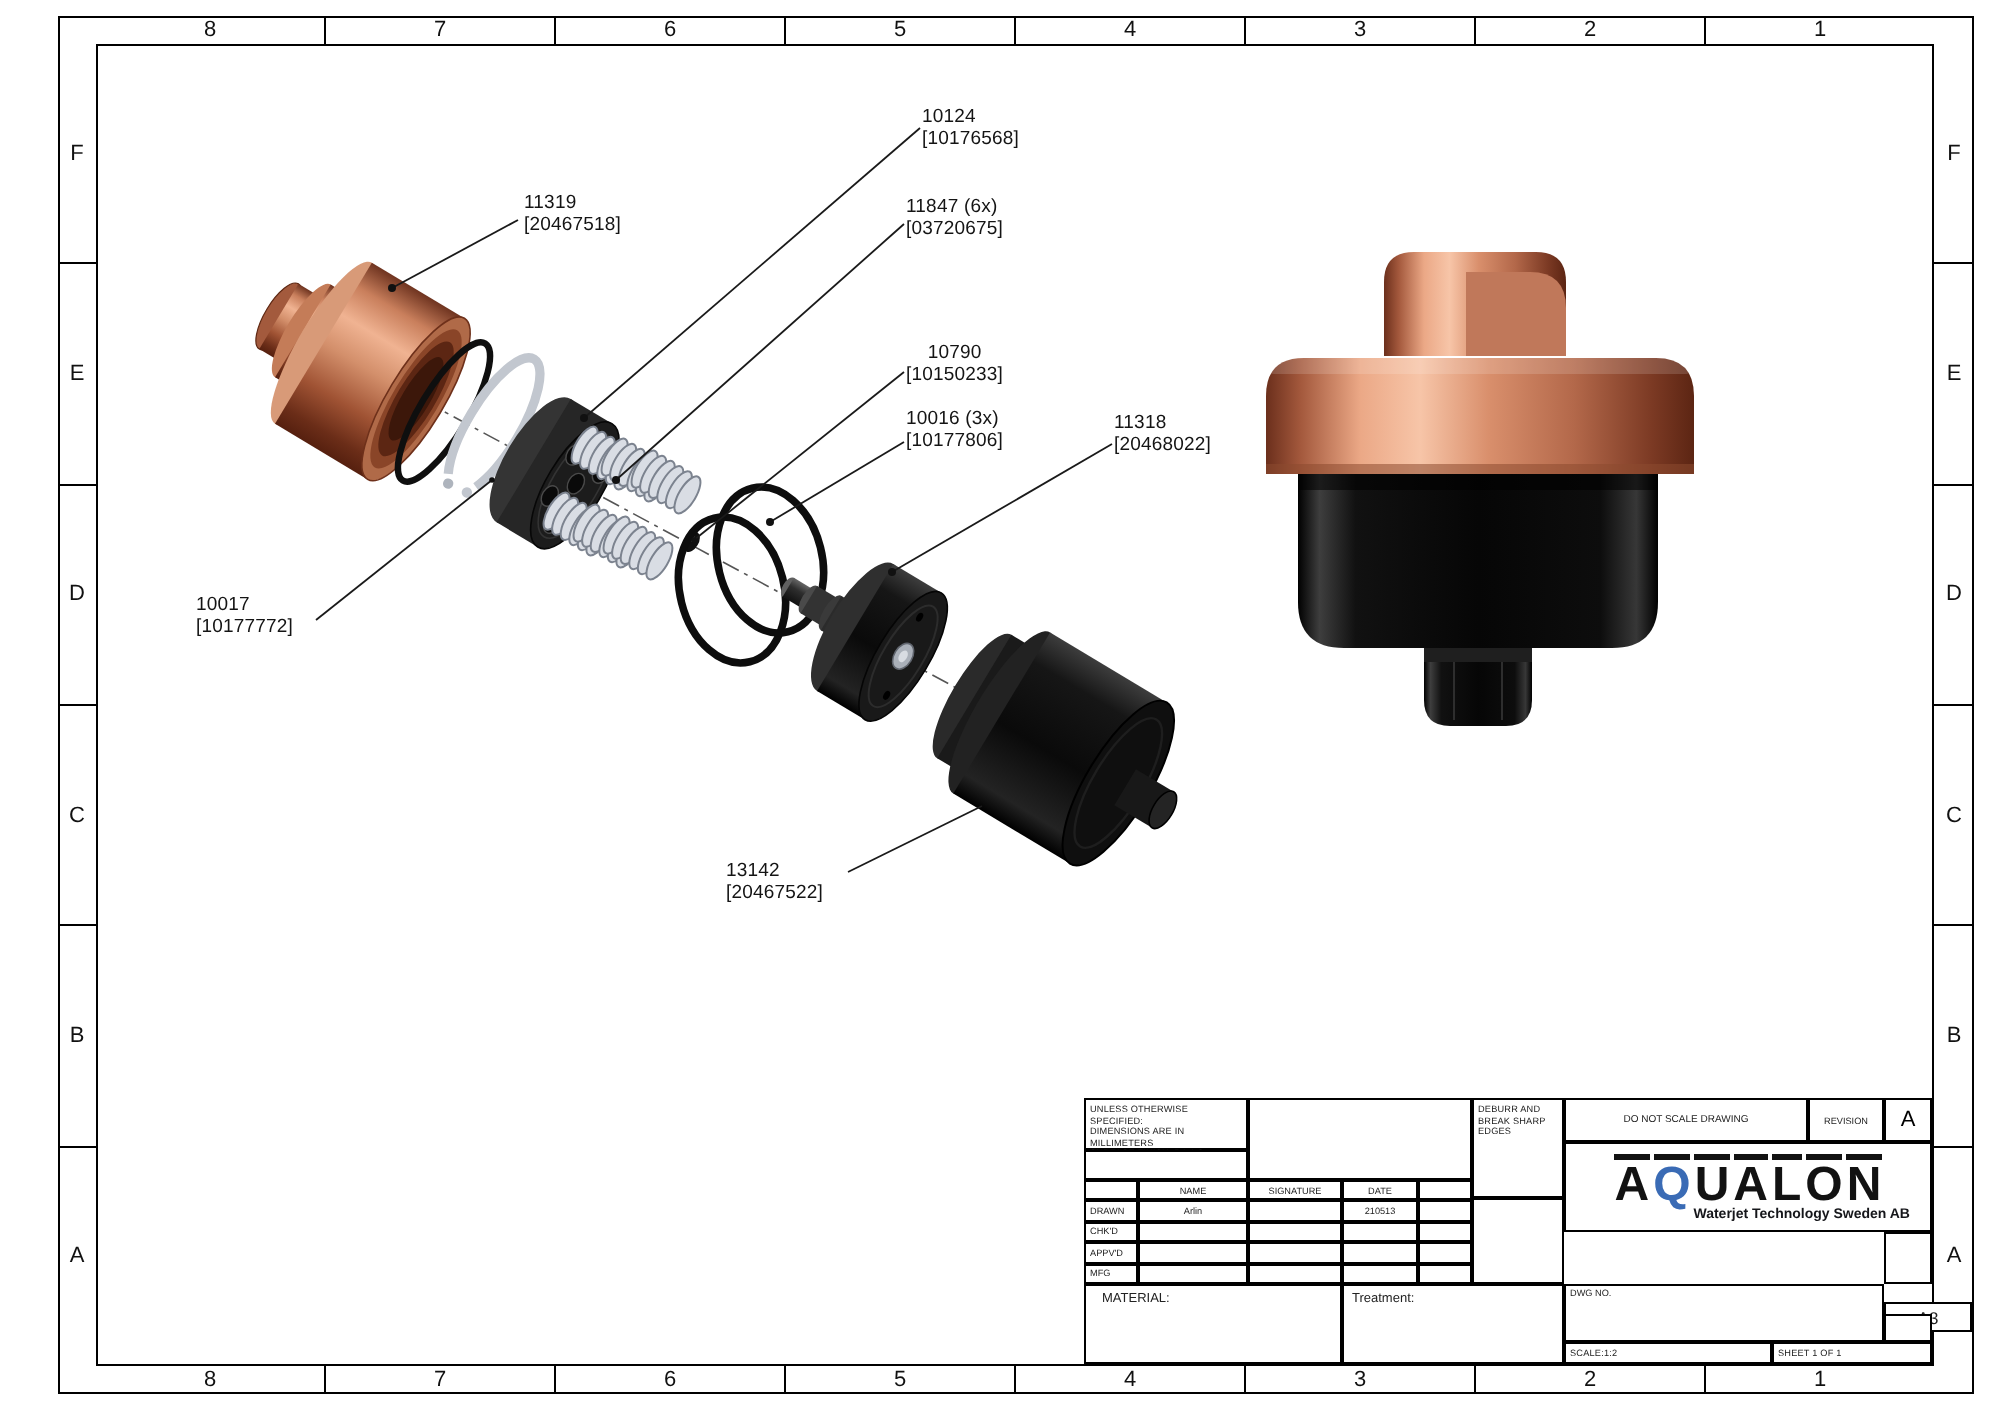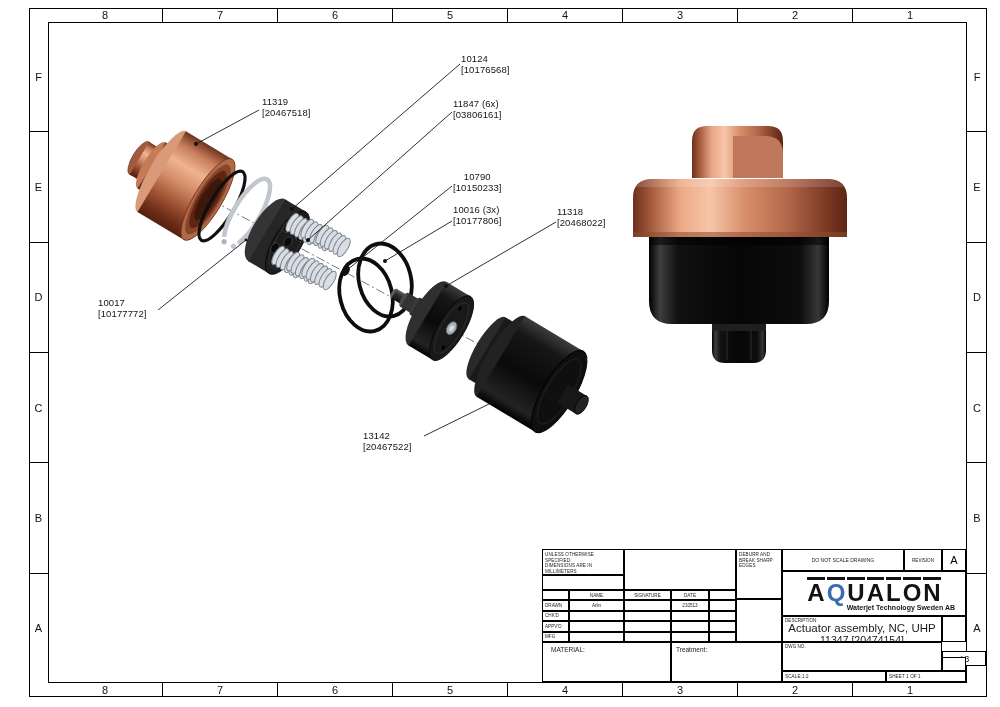--- a/index.html
+++ b/index.html
@@ -281,21 +281,21 @@
     <div class="callout" style="left:213px;top:73px;">
       <div>11319</div>
       <div>[20467518]</div>
     </div>
     <div class="callout" style="left:412px;top:30px;">
       <div>10124</div>
       <div>[10176568]</div>
     </div>
     <div class="callout" style="left:404px;top:75px;">
       <div>11847 (6x)</div>
-      <div>[03806161]</div>
+      <div>[03720675]</div>
     </div>
     <div class="callout" style="left:404px;top:148px;text-align:center;">
       <div>10790</div>
       <div>[10150233]</div>
     </div>
     <div class="callout" style="left:404px;top:181px;">
       <div>10016 (3x)</div>
       <div>[10177806]</div>
     </div>
     <div class="callout" style="left:508px;top:183px;">
@@ -378,25 +378,20 @@
             <span class="logo-letter" style="color: rgb(58, 107, 181);">Q</span>
             <span class="logo-letter">U</span>
             <span class="logo-letter">A</span>
             <span class="logo-letter">L</span>
             <span class="logo-letter">O</span>
             <span class="logo-letter">N</span>
           </div>
         <div class="logo-tagline">Waterjet Technology Sweden AB</div>
       </div>
 
-      <div class="tcell cell-desc">
-        <span class="mini-label">DESCRIPTION:</span>
-        <div class="desc-line1">Actuator assembly, NC, UHP</div>
-        <div class="desc-line2">11347 [20474154]</div>
-      </div>
       <div class="tcell cell-desc2"></div>
 
       <div class="tcell cell-dwg">
         <span class="mini-label">DWG NO.</span>
       </div>
       <div class="tcell cell-size">
         <span>A3</span>
       </div>
       <div class="tcell cell-size2"></div>
       <div class="tcell cell-scale tiny">

